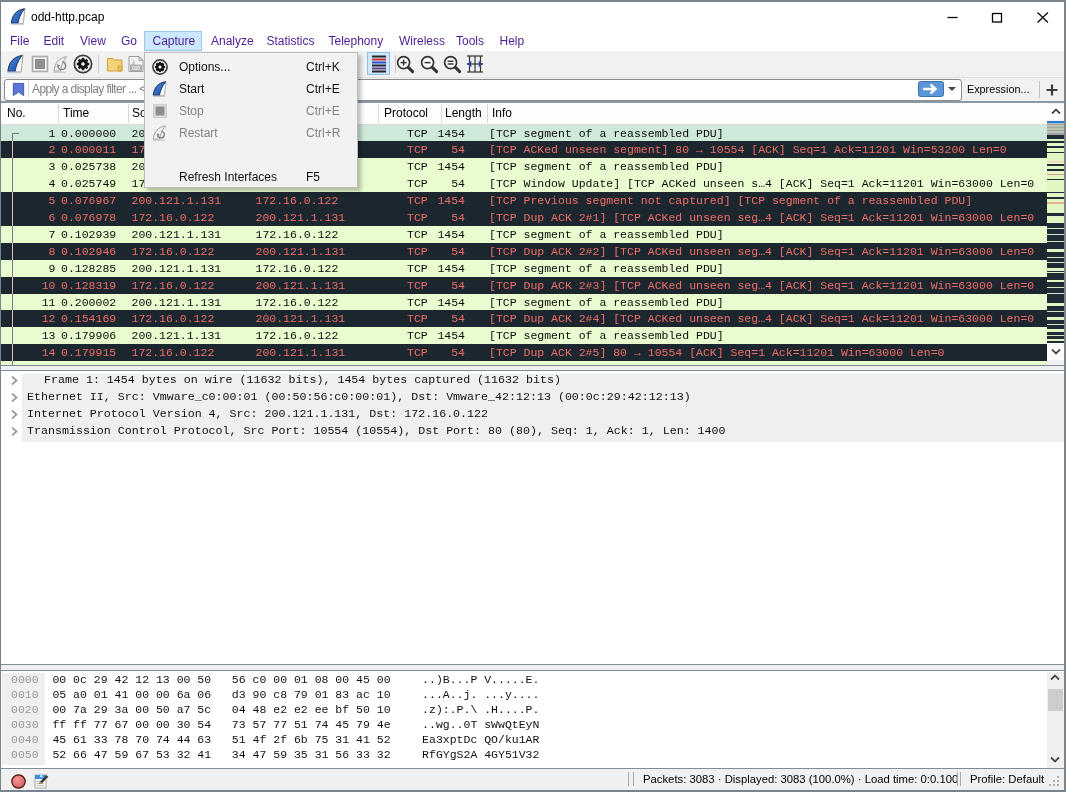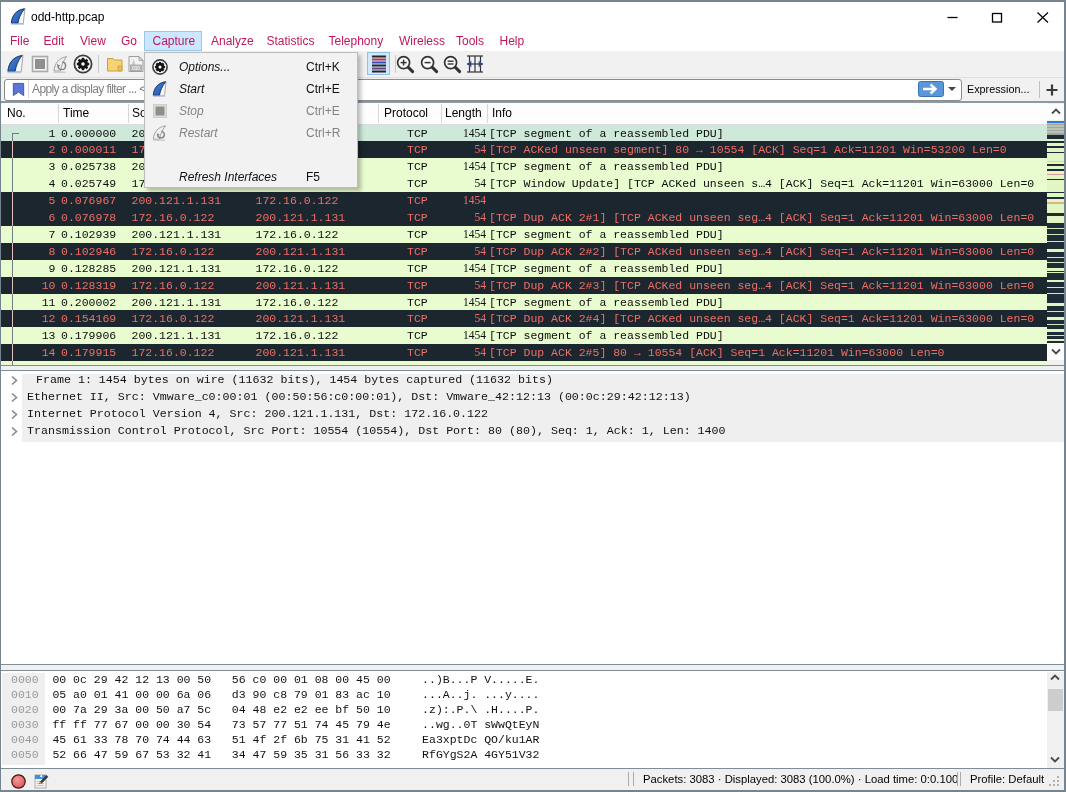--- a/index.html
+++ b/index.html
@@ -6,21 +6,21 @@
   font-family:"Liberation Sans",sans-serif;background:#fff;}
 .abs{position:absolute;}
 #frame{position:absolute;left:0;top:0;width:1066px;height:792px;box-sizing:border-box;
   border:2px solid #76848f;border-left-width:1px;background:transparent;z-index:60;pointer-events:none;}
 #framebg{position:absolute;left:0;top:0;width:1066px;height:792px;background:#fff;}
 
 #titlebar{position:absolute;left:1px;top:2px;width:875px;height:29px;background:#fff;}
 #title-text{position:absolute;left:30px;top:8px;font-size:12px;color:#000;}
 .wb{position:absolute;top:0;height:30px;}
 
-#menubar{position:absolute;left:1px;top:31px;width:1063px;height:20px;background:#fff;font-size:12px;color:#be185d;}
+#menubar{position:absolute;left:1px;top:31px;width:1063px;height:20px;background:#fff;font-size:12px;color:#4c1d95;}
 #menubar span{position:absolute;top:3px;}
 #cap-hl{position:absolute;left:143px;top:0px;width:58px;height:20px;background:#cce8ff;border:1px solid #9bc7ec;box-sizing:border-box;}
 
 #toolbar{position:absolute;left:1px;top:51px;width:1063px;height:26px;background:#f1f1f1;border-bottom:1px solid #e0e0e0;}
 
 #filterbar{position:absolute;left:1px;top:78px;width:1063px;height:25px;background:#f1f1f1;border-bottom:2px solid #8b99a6;box-sizing:border-box;}
 #filterbox{position:absolute;left:3px;top:1px;width:956px;height:20px;background:#fff;border:1px solid #8b8b8b;border-radius:3px;}
 #filter-ph{position:absolute;left:31px;top:4px;font-size:12px;color:#7f7f7f;letter-spacing:-0.6px;}
 
 #plist{position:absolute;left:1px;top:103px;width:1063px;height:262px;background:#fff;}
@@ -30,21 +30,21 @@
 .prow{position:absolute;left:0;width:1046px;height:17px;font-family:"Liberation Mono",monospace;font-size:11.5px;line-height:17px;white-space:pre;}
 .lt{background:#e9fccf;color:#0c0c0c;}
 .sel{background:#cee9da;color:#0c0c0c;}
 .dk{background:#1c262e;color:#ef6e67;}
 .prow b{font-weight:normal;position:absolute;}
 .no{right:991.5px;top:0;}
 .tm{left:60px;top:0;}
 .sr{left:130.5px;top:0;}
 .ds{left:254.5px;top:0;}
 .pr{left:380px;top:0;margin-left:26px;}
-.ln{right:561px;top:0;font-family:Liberation Serif, serif;}
+.ln{right:582px;top:0;}
 .nf{left:488px;top:0;}
 
 #psb{position:absolute;left:1046px;top:0;width:17px;height:262px;background:#f1f1f1;overflow:hidden;}
 
 #details{position:absolute;left:1px;top:365px;width:1063px;height:299px;background:#fff;border-top:1px solid #7f8d99;box-sizing:border-box;}
 #dsplit{position:absolute;left:0;top:0;width:100%;height:5px;background:#f0f0f0;border-bottom:1px solid #7f8d99;box-sizing:border-box;}
 .drow{position:absolute;left:21px;width:1042px;height:17px;background:#efefef;
  font-family:"Liberation Mono",monospace;font-size:11.65px;line-height:17px;color:#111;white-space:pre;}
 .drow span{position:relative;top:-3px;}
 .chev{position:absolute;left:7px;width:12px;height:17px;color:#8a8a8a;}
@@ -55,21 +55,21 @@
 .hrow{position:absolute;left:10px;height:15px;font-family:"Liberation Mono",monospace;font-size:11.5px;line-height:15.05px;color:#111;white-space:pre;}
 .hrow .off{color:#999;}
 #hexsb{position:absolute;left:1046px;top:7px;width:17px;height:97px;background:#f1f1f1;overflow:hidden;}
 
 #statusbar{position:absolute;left:1px;top:768px;width:1063px;height:22px;background:#f0f0f0;border-top:1px solid #7f8d99;font-size:11.3px;color:#000;box-sizing:border-box;}
 .vsep{position:absolute;top:3px;width:1px;height:14px;background:#ababab;}
 
 #capmenu{position:absolute;left:144px;top:52px;width:214px;height:136px;background:#f2f2f2;
  border:1px solid #bcbcbc;box-shadow:3px 3px 4px rgba(0,0,0,0.25);z-index:50;box-sizing:border-box;}
 .mi{position:absolute;left:0;width:100%;height:22px;font-size:12px;line-height:22px;color:#111;}
-.mi .lbl{position:absolute;left:34px;font-style:italic;}
+.mi .lbl{position:absolute;left:34px;}
 .mi .sc{position:absolute;left:161px;}
 .mi.dis{color:#838383;}
 .micon{position:absolute;left:7px;top:3px;width:16px;height:16px;}
 </style></head>
 <body>
 <div id="framebg"></div>
 <div id="frame"></div>
 
 <div id="titlebar">
   <svg class="abs" style="left:9px;top:6px" width="17" height="17" viewBox="0 0 16 16">
@@ -233,21 +233,21 @@
       <i style="left:250px"></i>
     <i style="left:377px"></i>
       <i style="left:440px"></i>
       <i style="left:486px"></i>
   </div>
   <div id="prows">
 <div class="prow sel" style="top:21.5px"><span style="position:absolute;left:11px;top:8px;bottom:0;width:1px;background:#6f7f7f"></span><span style="position:absolute;left:11px;top:8px;width:7px;height:1px;background:#6f7f7f"></span><b class="no">1</b><b class="tm">0.000000</b><b class="sr">200.121.1.131</b><b class="ds">172.16.0.122</b><b class="pr">TCP</b><b class="ln">1454</b><b class="nf">[TCP segment of a reassembled PDU]</b></div>
 <div class="prow dk" style="top:38.4px"><span style="position:absolute;left:11px;top:0px;bottom:0;width:1px;background:#e7bdbd"></span><b class="no">2</b><b class="tm">0.000011</b><b class="sr">172.16.0.122</b><b class="ds">200.121.1.131</b><b class="pr">TCP</b><b class="ln">54</b><b class="nf">[TCP ACKed unseen segment] 80 → 10554 [ACK] Seq=1 Ack=11201 Win=53200 Len=0</b></div>
 <div class="prow lt" style="top:55.3px"><span style="position:absolute;left:11px;top:0px;bottom:0;width:1px;background:#6f7f7f"></span><b class="no">3</b><b class="tm">0.025738</b><b class="sr">200.121.1.131</b><b class="ds">172.16.0.122</b><b class="pr">TCP</b><b class="ln">1454</b><b class="nf">[TCP segment of a reassembled PDU]</b></div>
 <div class="prow lt" style="top:72.2px"><span style="position:absolute;left:11px;top:0px;bottom:0;width:1px;background:#6f7f7f"></span><b class="no">4</b><b class="tm">0.025749</b><b class="sr">172.16.0.122</b><b class="ds">200.121.1.131</b><b class="pr">TCP</b><b class="ln">54</b><b class="nf">[TCP Window Update] [TCP ACKed unseen s…4 [ACK] Seq=1 Ack=11201 Win=63000 Len=0</b></div>
-<div class="prow dk" style="top:89.1px"><span style="position:absolute;left:11px;top:0px;bottom:0;width:1px;background:#e7bdbd"></span><b class="no">5</b><b class="tm">0.076967</b><b class="sr">200.121.1.131</b><b class="ds">172.16.0.122</b><b class="pr">TCP</b><b class="ln">1454</b></div>
+<div class="prow dk" style="top:89.1px"><span style="position:absolute;left:11px;top:0px;bottom:0;width:1px;background:#e7bdbd"></span><b class="no">5</b><b class="tm">0.076967</b><b class="sr">200.121.1.131</b><b class="ds">172.16.0.122</b><b class="pr">TCP</b><b class="ln">1454</b><b class="nf">[TCP Previous segment not captured] [TCP segment of a reassembled PDU]</b></div>
 <div class="prow dk" style="top:106.0px"><span style="position:absolute;left:11px;top:0px;bottom:0;width:1px;background:#e7bdbd"></span><b class="no">6</b><b class="tm">0.076978</b><b class="sr">172.16.0.122</b><b class="ds">200.121.1.131</b><b class="pr">TCP</b><b class="ln">54</b><b class="nf">[TCP Dup ACK 2#1] [TCP ACKed unseen seg…4 [ACK] Seq=1 Ack=11201 Win=63000 Len=0</b></div>
 <div class="prow lt" style="top:122.9px"><span style="position:absolute;left:11px;top:0px;bottom:0;width:1px;background:#6f7f7f"></span><b class="no">7</b><b class="tm">0.102939</b><b class="sr">200.121.1.131</b><b class="ds">172.16.0.122</b><b class="pr">TCP</b><b class="ln">1454</b><b class="nf">[TCP segment of a reassembled PDU]</b></div>
 <div class="prow dk" style="top:139.8px"><span style="position:absolute;left:11px;top:0px;bottom:0;width:1px;background:#e7bdbd"></span><b class="no">8</b><b class="tm">0.102946</b><b class="sr">172.16.0.122</b><b class="ds">200.121.1.131</b><b class="pr">TCP</b><b class="ln">54</b><b class="nf">[TCP Dup ACK 2#2] [TCP ACKed unseen seg…4 [ACK] Seq=1 Ack=11201 Win=63000 Len=0</b></div>
 <div class="prow lt" style="top:156.7px"><span style="position:absolute;left:11px;top:0px;bottom:0;width:1px;background:#6f7f7f"></span><b class="no">9</b><b class="tm">0.128285</b><b class="sr">200.121.1.131</b><b class="ds">172.16.0.122</b><b class="pr">TCP</b><b class="ln">1454</b><b class="nf">[TCP segment of a reassembled PDU]</b></div>
 <div class="prow dk" style="top:173.6px"><span style="position:absolute;left:11px;top:0px;bottom:0;width:1px;background:#e7bdbd"></span><b class="no">10</b><b class="tm">0.128319</b><b class="sr">172.16.0.122</b><b class="ds">200.121.1.131</b><b class="pr">TCP</b><b class="ln">54</b><b class="nf">[TCP Dup ACK 2#3] [TCP ACKed unseen seg…4 [ACK] Seq=1 Ack=11201 Win=63000 Len=0</b></div>
 <div class="prow lt" style="top:190.5px"><span style="position:absolute;left:11px;top:0px;bottom:0;width:1px;background:#6f7f7f"></span><b class="no">11</b><b class="tm">0.200002</b><b class="sr">200.121.1.131</b><b class="ds">172.16.0.122</b><b class="pr">TCP</b><b class="ln">1454</b><b class="nf">[TCP segment of a reassembled PDU]</b></div>
 <div class="prow dk" style="top:207.4px"><span style="position:absolute;left:11px;top:0px;bottom:0;width:1px;background:#e7bdbd"></span><b class="no">12</b><b class="tm">0.154169</b><b class="sr">172.16.0.122</b><b class="ds">200.121.1.131</b><b class="pr">TCP</b><b class="ln">54</b><b class="nf">[TCP Dup ACK 2#4] [TCP ACKed unseen seg…4 [ACK] Seq=1 Ack=11201 Win=63000 Len=0</b></div>
 <div class="prow lt" style="top:224.3px"><span style="position:absolute;left:11px;top:0px;bottom:0;width:1px;background:#6f7f7f"></span><b class="no">13</b><b class="tm">0.179906</b><b class="sr">200.121.1.131</b><b class="ds">172.16.0.122</b><b class="pr">TCP</b><b class="ln">1454</b><b class="nf">[TCP segment of a reassembled PDU]</b></div>
 <div class="prow dk" style="top:241.2px"><span style="position:absolute;left:11px;top:0px;bottom:0;width:1px;background:#e7bdbd"></span><b class="no">14</b><b class="tm">0.179915</b><b class="sr">172.16.0.122</b><b class="ds">200.121.1.131</b><b class="pr">TCP</b><b class="ln">54</b><b class="nf">[TCP Dup ACK 2#5] 80 → 10554 [ACK] Seq=1 Ack=11201 Win=63000 Len=0</b></div>
 <div class="prow lt" style="top:258.1px;height:3.5px"><span style="position:absolute;left:11px;top:0;bottom:0;width:1px;background:#6f7f7f"></span></div>
@@ -304,21 +304,21 @@
         <path d="M1,1.5 L5,5.5 L9,1.5" fill="none" stroke="#4a4a4a" stroke-width="1.8"></path>
       </svg>
 </div>
 </div>
 
 <div id="details">
 <div id="dsplit"></div>
 <svg class="chev" style="top:6px" width="12" height="17" viewBox="0 0 12 17">
       <path d="M4,4.5 L8.5,8.5 L4,12.5" fill="none" stroke="#8a8a8a" stroke-width="1.6"></path>
     </svg>
-<div class="drow" style="top:8px"><span style="padding-left:14px">Frame 1: 1454 bytes on wire (11632 bits), 1454 bytes captured (11632 bits)</span></div>
+<div class="drow" style="top:8px"><span style="padding-left:22px">Frame 1: 1454 bytes on wire (11632 bits), 1454 bytes captured (11632 bits)</span></div>
 <svg class="chev" style="top:23px" width="12" height="17" viewBox="0 0 12 17">
       <path d="M4,4.5 L8.5,8.5 L4,12.5" fill="none" stroke="#8a8a8a" stroke-width="1.6"></path>
     </svg>
 <div class="drow" style="top:25px"><span style="padding-left:5px">Ethernet II, Src: Vmware_c0:00:01 (00:50:56:c0:00:01), Dst: Vmware_42:12:13 (00:0c:29:42:12:13)</span></div>
 <svg class="chev" style="top:40px" width="12" height="17" viewBox="0 0 12 17">
       <path d="M4,4.5 L8.5,8.5 L4,12.5" fill="none" stroke="#8a8a8a" stroke-width="1.6"></path>
     </svg>
 <div class="drow" style="top:42px"><span style="padding-left:5px">Internet Protocol Version 4, Src: 200.121.1.131, Dst: 172.16.0.122</span></div>
 <svg class="chev" style="top:57px" width="12" height="17" viewBox="0 0 12 17">
       <path d="M4,4.5 L8.5,8.5 L4,12.5" fill="none" stroke="#8a8a8a" stroke-width="1.6"></path>

